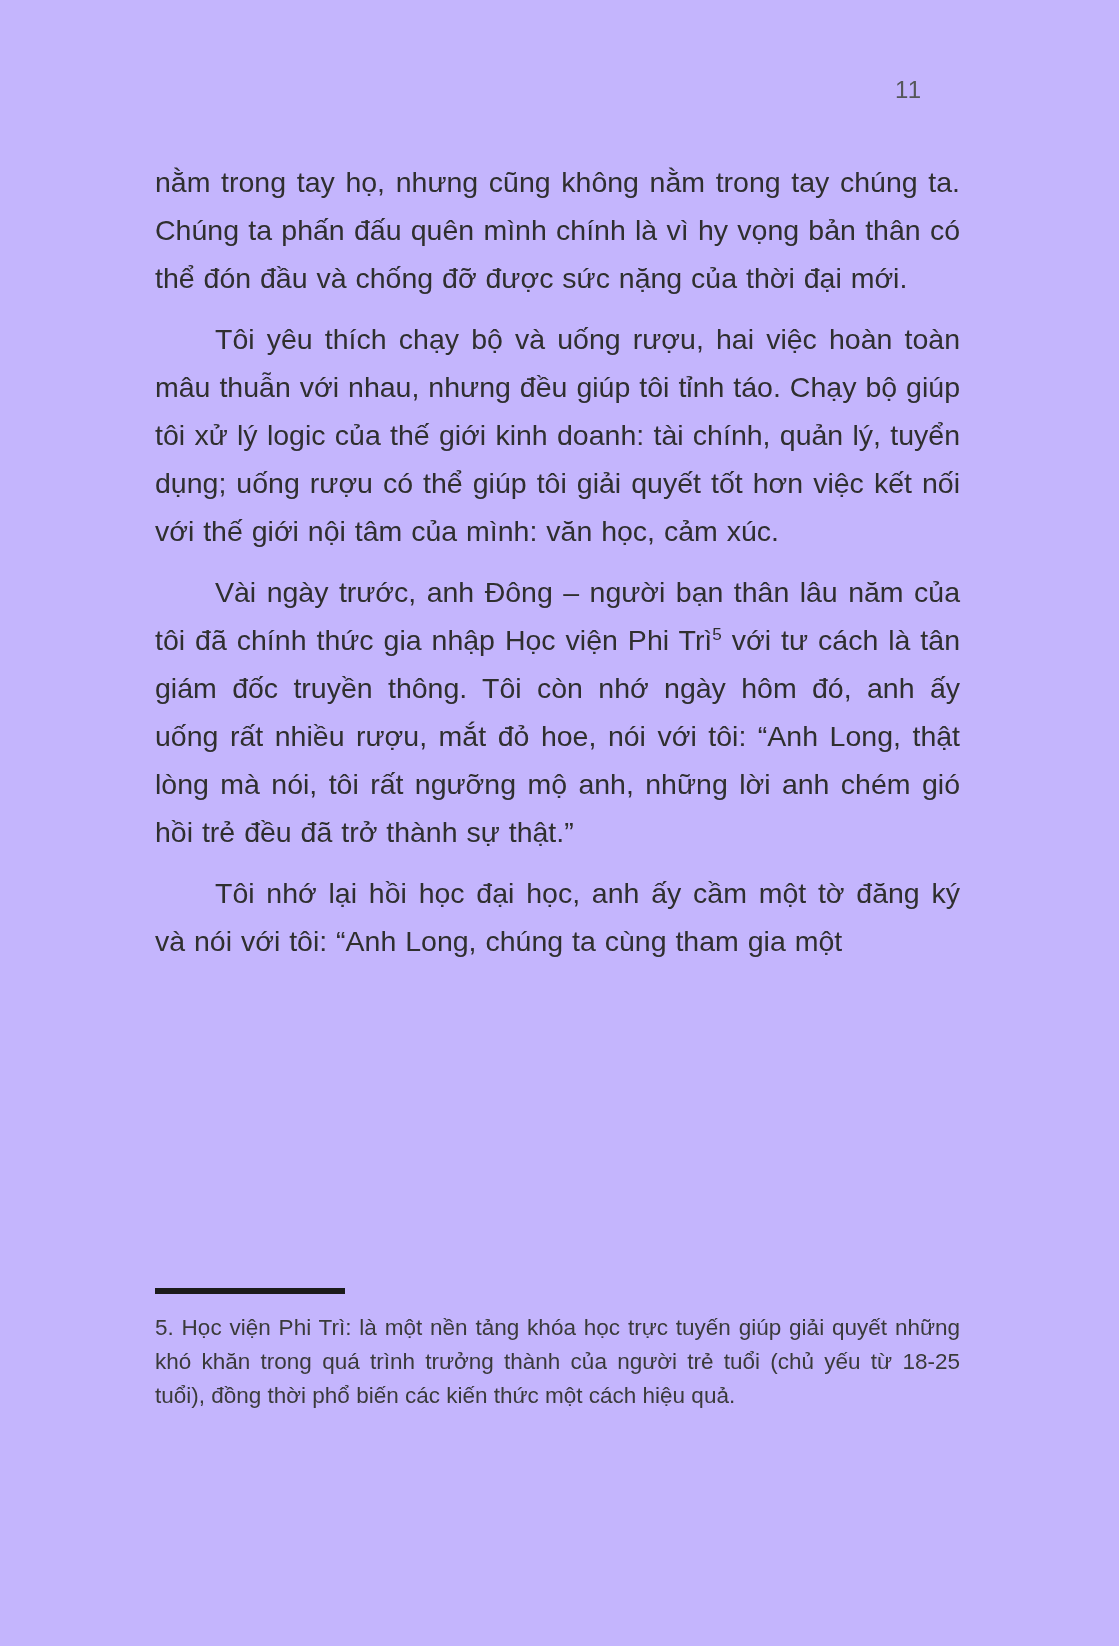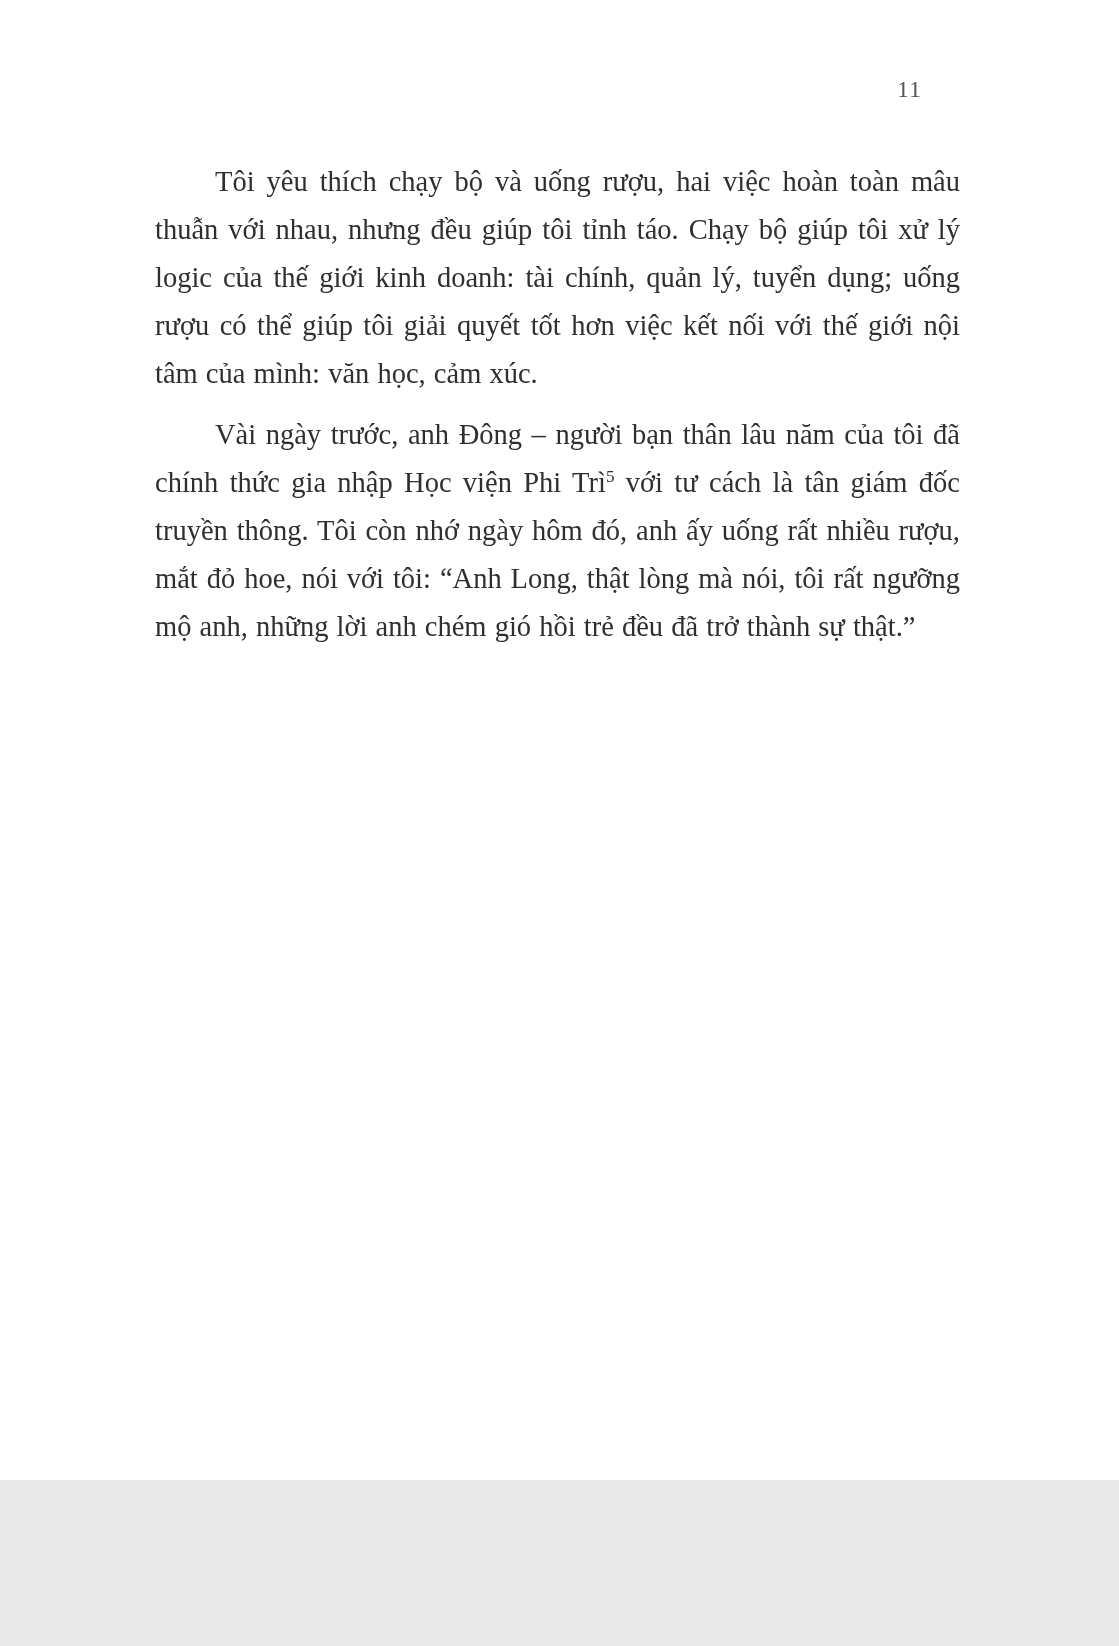--- a/index.html
+++ b/index.html
@@ -3,25 +3,25 @@
 <meta charset="utf-8">
 <style>
   html, body {
     margin: 0;
     padding: 0;
     background: #e9e9e9;
   }
   .page {
     position: relative;
     width: 1119px;
-    height: 1480px;
+    height: 1646px;
     margin: 0 auto;
-    background: #ffffff;
+    background: #c4b5fd;
     box-sizing: border-box;
-    font-family: Liberation Serif, serif;
+    font-family: Liberation Sans, sans-serif;
     color: #2f2f2f;
     overflow: hidden;
   }
   .page-number {
     position: absolute;
     top: 76px;
     right: 197px;
     font-size: 24px;
     letter-spacing: 1px;
     color: #555759;
@@ -70,24 +70,30 @@
 </style>
 </head>
 <body>
 
 <div class="page">
 
   <div class="page-number">11</div>
 
   <div class="text-block">
 
+    <p class="para no-indent">nằm trong tay họ, nhưng cũng không nằm trong tay chúng ta. Chúng ta phấn đấu quên mình chính là vì hy vọng bản thân có thể đón đầu và chống đỡ được sức nặng của thời đại mới.</p>
 
 
 
     <p class="para">Tôi yêu thích chạy bộ và uống rượu, hai việc hoàn toàn mâu thuẫn với nhau, nhưng đều giúp tôi tỉnh táo. Chạy bộ giúp tôi xử lý logic của thế giới kinh doanh: tài chính, quản lý, tuyển dụng; uống rượu có thể giúp tôi giải quyết tốt hơn việc kết nối với thế giới nội tâm của mình: văn học, cảm xúc.</p>
 
     <p class="para"><span>Vài ngày trước, anh Đông – người bạn thân lâu năm của tôi đã chính thức gia nhập Học viện Phi Trì</span><sup class="fn-ref">5</sup><span> với tư cách là tân giám đốc truyền thông. Tôi còn nhớ ngày hôm đó, anh ấy uống rất nhiều rượu, mắt đỏ hoe, nói với tôi: “Anh Long, thật lòng mà nói, tôi rất ngưỡng mộ anh, những lời anh chém gió hồi trẻ đều đã trở thành sự thật.”</span></p>
 
+    <p class="para">Tôi nhớ lại hồi học đại học, anh ấy cầm một tờ đăng ký và nói với tôi: “Anh Long, chúng ta cùng tham gia một</p>
 
   </div>
 
+  <div class="footnote-area">
+    <div class="footnote-rule"></div>
+    <p class="footnote-text">5. Học viện Phi Trì: là một nền tảng khóa học trực tuyến giúp giải quyết những khó khăn trong quá trình trưởng thành của người trẻ tuổi (chủ yếu từ 18-25 tuổi), đồng thời phổ biến các kiến thức một cách hiệu quả.</p>
+  </div>
 
 </div>
 
 </body></html>

